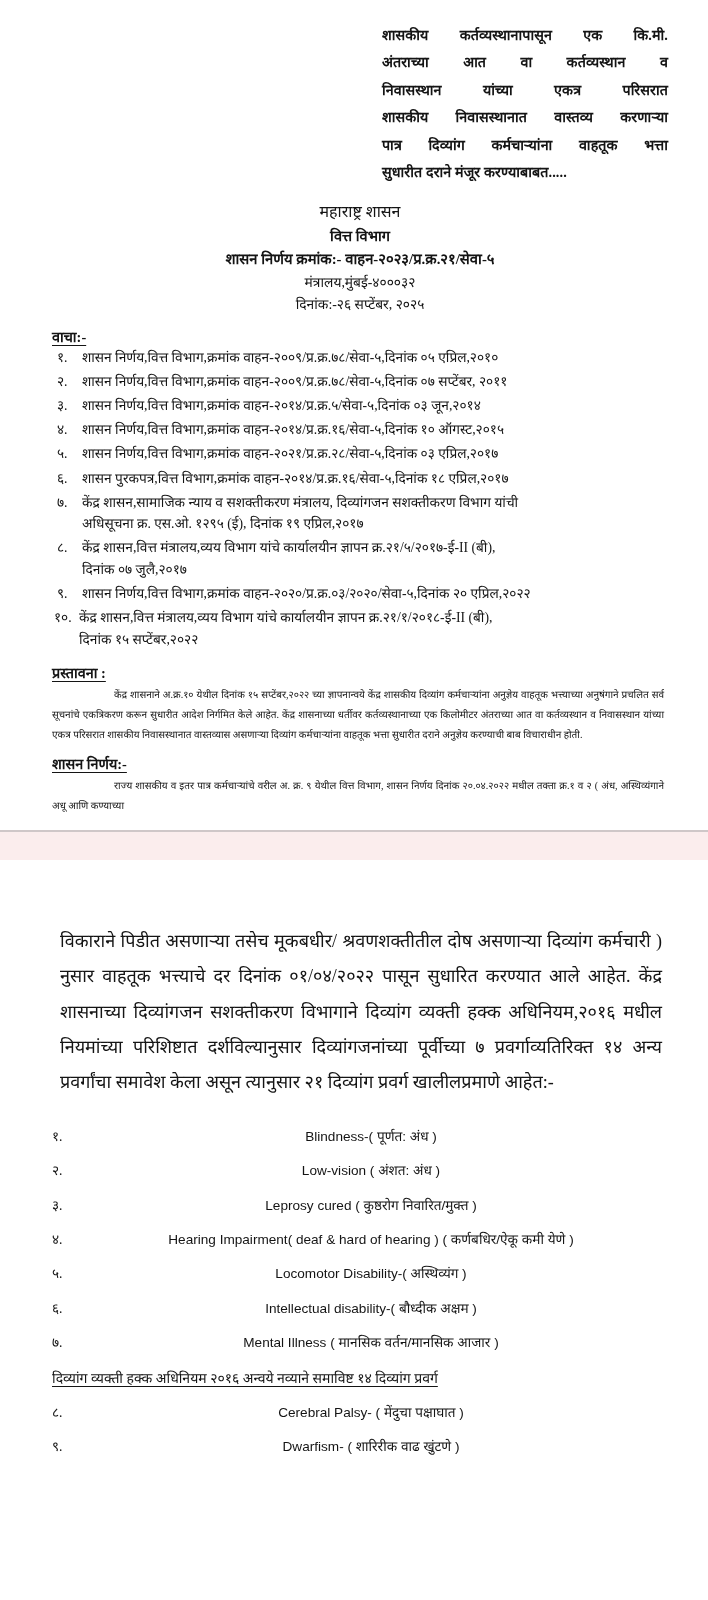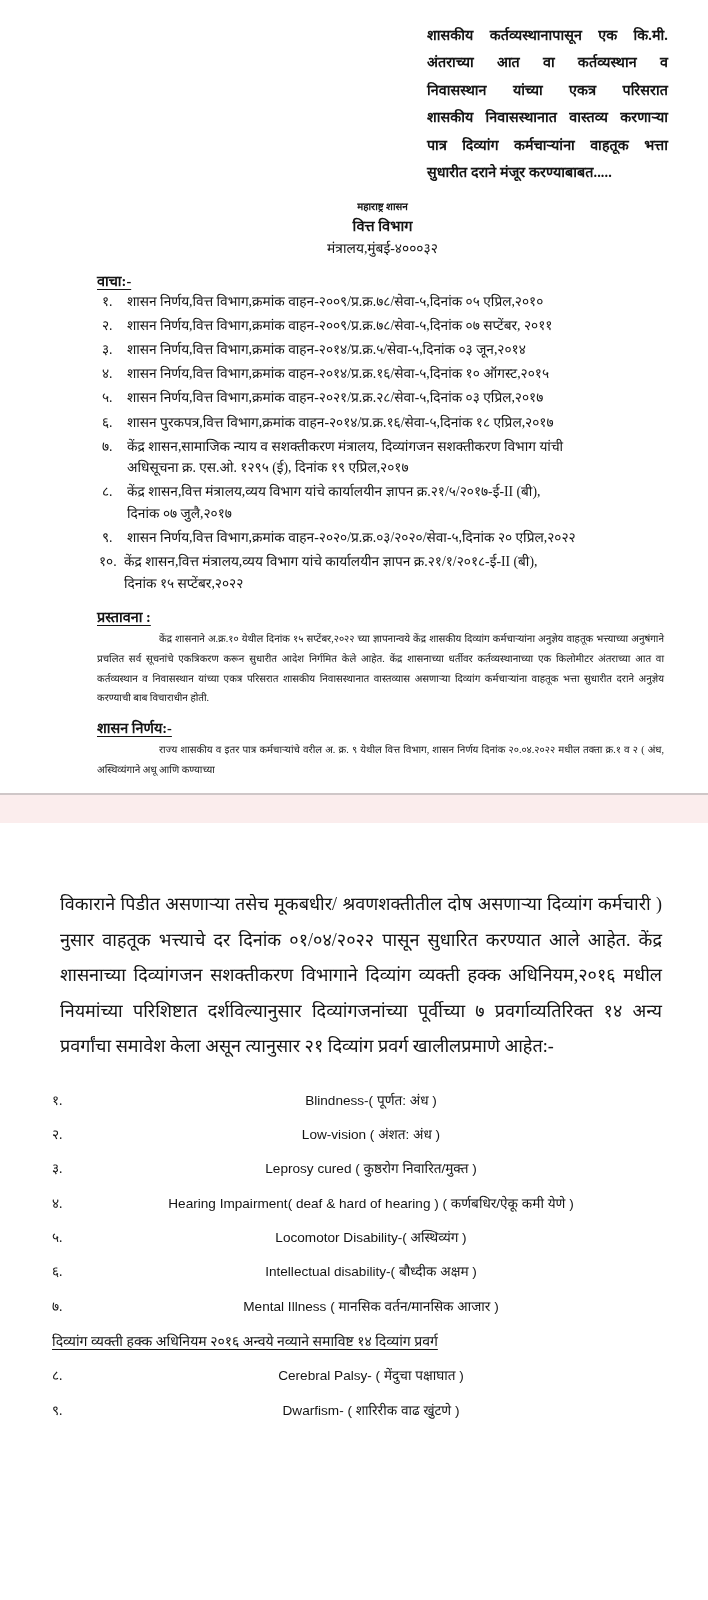--- a/index.html
+++ b/index.html
@@ -17,21 +17,20 @@
 
   .page {
     position: relative;
     width: 708px;
   }
 
   
   .page-one {
     padding: 0 40px 0 52px;
     box-sizing: border-box;
-    margin-left: 45px;
   }
 
   .header-block {
     margin-left: 330px;
     padding-top: 22px;
     text-align: justify;
     text-align-last: left;
     font-size: 14.3px;
     line-height: 1.92;
     font-weight: 600;
@@ -45,21 +44,21 @@
   .header-block .hl.last {
     text-align-last: left;
   }
 
   .title-block {
     text-align: center;
     margin-top: 12px;
     font-size: 14.2px;
     line-height: 1.62;
   }
-  .title-block .t-main { font-weight: 700; font-size: 10px; }
+  .title-block .t-main { font-weight: 400; font-size: 16px; }
   .title-block .t-dept { font-weight: 700; font-size: 14.6px; }
   .title-block .t-num  { font-weight: 700; font-size: 14.8px; }
   .title-block .t-addr { font-weight: 400; font-size: 13.8px; }
   .title-block .t-date { font-weight: 400; font-size: 13.8px; }
 
   .sec-head {
     font-weight: 700;
     font-size: 14.4px;
     text-decoration: underline;
     text-underline-offset: 2.5px;
@@ -178,21 +177,23 @@
       <span class="hl">अंतराच्या  आत  वा  कर्तव्यस्थान  व</span>
       <span class="hl">निवासस्थान  यांच्या  एकत्र  परिसरात</span>
       <span class="hl">शासकीय निवासस्थानात वास्तव्य करणाऱ्या</span>
       <span class="hl">पात्र  दिव्यांग   कर्मचाऱ्यांना  वाहतूक  भत्ता</span>
       <span class="hl last">सुधारीत दराने  मंजूर करण्याबाबत.....</span>
     </div>
 
     <div class="title-block">
       <div class="t-main">महाराष्ट्र शासन</div>
       <div class="t-dept">वित्त विभाग</div>
+      <div class="t-num">शासन निर्णय क्रमांक:- वाहन-२०२३/प्र.क्र.२१/सेवा-५</div>
       <div class="t-addr">मंत्रालय,मुंबई-४०००३२</div>
+      <div class="t-date">दिनांक:-२६ सप्टेंबर, २०२५</div>
     </div>
 
     <div>
       <span class="sec-head">वाचा:-</span>
       <ul class="ref-list">
         <li>
           <span class="num">१.</span>
           <span class="txt">शासन निर्णय,वित्त विभाग,क्रमांक वाहन-२००९/प्र.क्र.७८/सेवा-५,दिनांक ०५ एप्रिल,२०१०</span>
         </li>
         <li>

